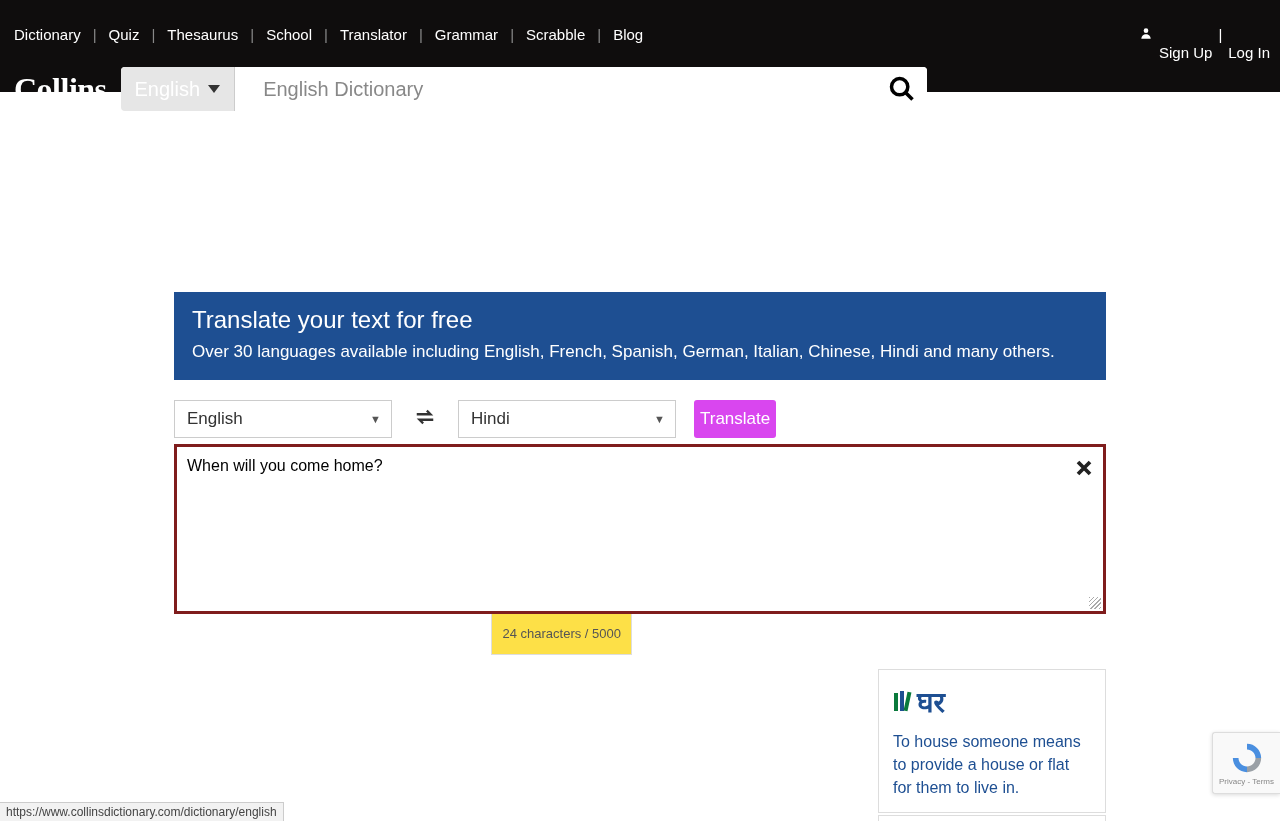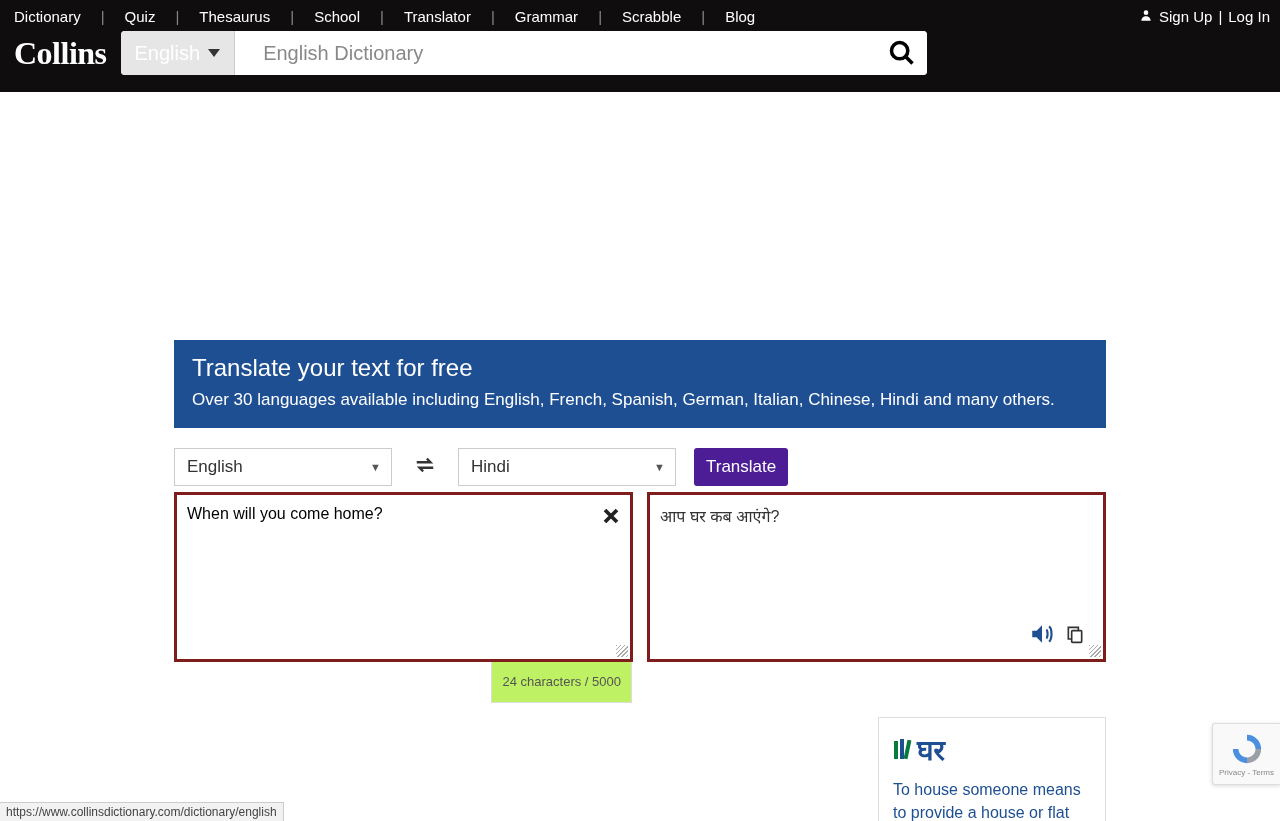--- a/index.html
+++ b/index.html
@@ -11,25 +11,25 @@
     height: 92px;
     padding: 0 10px;
   }
   .topbar-row1 {
     display: flex;
     justify-content: space-between;
     align-items: center;
     padding: 8px 0 4px 0;
     font-size: 15px;
   }
-  .topbar-links { display: flex; align-items: flex-end; gap: 16px; }
+  .topbar-links { display: flex; align-items: flex-end; gap: 8px; }
   .topbar-links a { color: #fff; text-decoration: none; padding: 0 4px; }
   .topbar-links .sep { color: #888; }
   .topbar-auth { display: flex; align-items: center; gap: 6px; }
-  .topbar-auth a { color: #fff; text-decoration: none; }
+  .topbar-auth a { color: #fff; text-decoration: none; margin-top: 36px; }
   .topbar-row2 {
     display: flex;
     align-items: center;
     gap: 14px;
     padding: 2px 4px;
   }
   .logo {
     font-family: Georgia, 'Times New Roman', serif;
     font-weight: bold;
     font-size: 32px;
@@ -72,21 +72,20 @@
     cursor: pointer;
     background: #fff;
   }
 
   .main { width: 932px; margin: 0 auto; padding-top: 200px; }
 
   .hero {
     background: #1e4f92;
     color: #fff;
     padding: 14px 18px 18px;
-    margin-top: 48px;
   }
   .hero h1 { font-size: 24px; font-weight: normal; margin-bottom: 8px; }
   .hero p { font-size: 17px; }
 
   .controls {
     display: flex;
     align-items: center;
     gap: 18px;
     margin: 20px 0 6px;
   }
@@ -105,25 +104,25 @@
   .dropdown .dd-caret {
     position: absolute;
     right: 10px;
     top: 50%;
     transform: translateY(-50%);
     font-size: 11px;
     color: #555;
   }
   .swap-btn { cursor: pointer; padding: 4px; }
   .translate-btn {
-    background: #4c1d95;
+    background: #d946ef;
     color: #fff;
     border: none;
     height: 38px;
-    padding: 0 12px;
+    padding: 0 6px;
     font-size: 17px;
     border-radius: 3px;
     cursor: pointer;
   }
 
   .panes { display: flex; gap: 14px; }
   .pane {
     position: relative;
     flex: 1;
     border: 3px solid #7f1d1d;
@@ -160,21 +159,21 @@
   }
   .pane-icons {
     position: absolute;
     bottom: 8px;
     right: 18px;
     display: flex;
     gap: 10px;
     align-items: center;
   }
   .char-count {
-    background: #bef264;
+    background: #fde047;
     border: 1px solid #ddd;
     border-top: none;
     display: inline-block;
     padding: 13px 10px;
     font-size: 13px;
     color: #555;
     float: right;
     margin-top: -1px;
     margin-right: 474px;
   }
@@ -202,21 +201,21 @@
     color: #1e4f92;
   }
   .card-def {
     color: #1e4f92;
     font-size: 16px;
     line-height: 1.45;
   }
 
   .recaptcha {
     position: fixed;
-    bottom: 36px;
+    bottom: 27px;
     right: 0;
     width: 68px;
     height: 62px;
     background: #f9f9f9;
     border: 1px solid #ddd;
     border-right: none;
     border-radius: 3px 0 0 3px;
     box-shadow: 0 1px 4px rgba(0,0,0,.15);
     display: flex;
     flex-direction: column;
@@ -318,39 +317,20 @@
   <div class="panes">
     <div class="pane">
       <textarea style="">When will you come home?</textarea>
       <span class="clear-x">
         <svg width="18" height="18" viewBox="0 0 24 24" fill="#222">
             <path d="M4 4l16 16M20 4L4 20" stroke="#222" stroke-width="5"></path>
           </svg>
       </span>
       <div class="pane-resize"></div>
     </div>
-    <div class="pane">
-      <div class="output-text">आप घर कब आएंगे?</div>
-      <div class="pane-icons">
-        <span>
-          <svg width="26" height="26" viewBox="0 0 24 24" fill="#1e4f92">
-              <path d="M3 9v6h4l5 5V4L7 9H3z"></path>
-              <path d="M16 8c1.5 1 1.5 7 0 8" stroke="#1e4f92" stroke-width="2" fill="none"></path>
-              <path d="M18.5 5c3 2 3 12 0 14" stroke="#1e4f92" stroke-width="2" fill="none"></path>
-            </svg>
-        </span>
-        <span>
-          <svg width="20" height="20" viewBox="0 0 24 24" fill="none" stroke="#333" stroke-width="2">
-              <rect x="8" y="8" width="12" height="14" rx="1"></rect>
-              <path d="M16 8V4H4v14h4"></path>
-            </svg>
-        </span>
-      </div>
-      <div class="pane-resize"></div>
-    </div>
   </div>
 
   <div class="char-count-wrap">
     <div class="char-count">24 characters / 5000</div>
   </div>
 
   <div class="cards">
     <div class="card">
       <div class="card-head">
         <svg width="24" height="22" viewBox="0 0 24 22">

